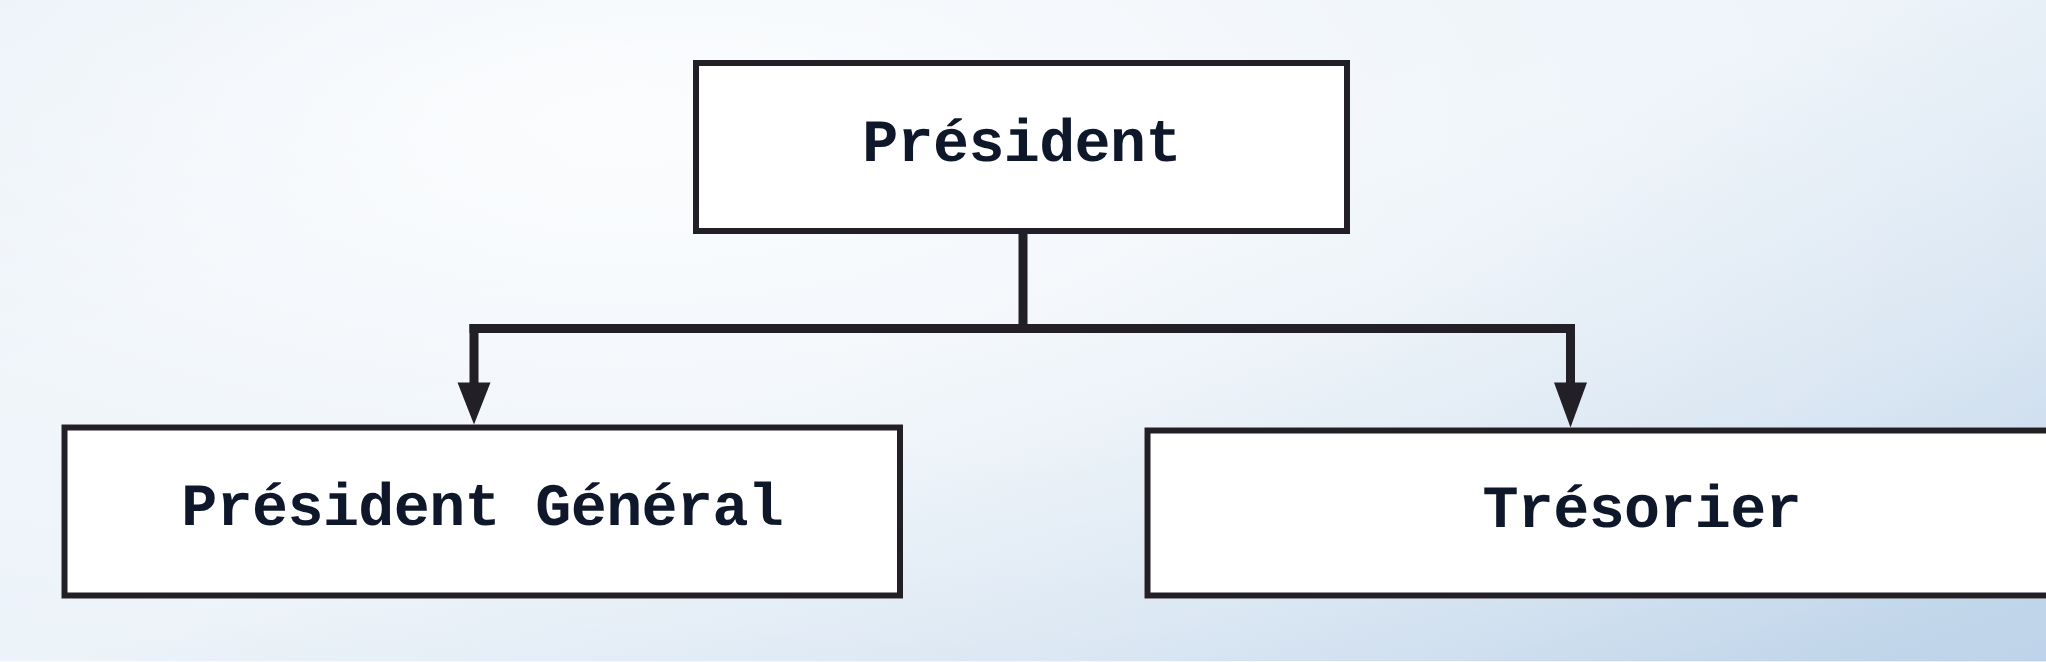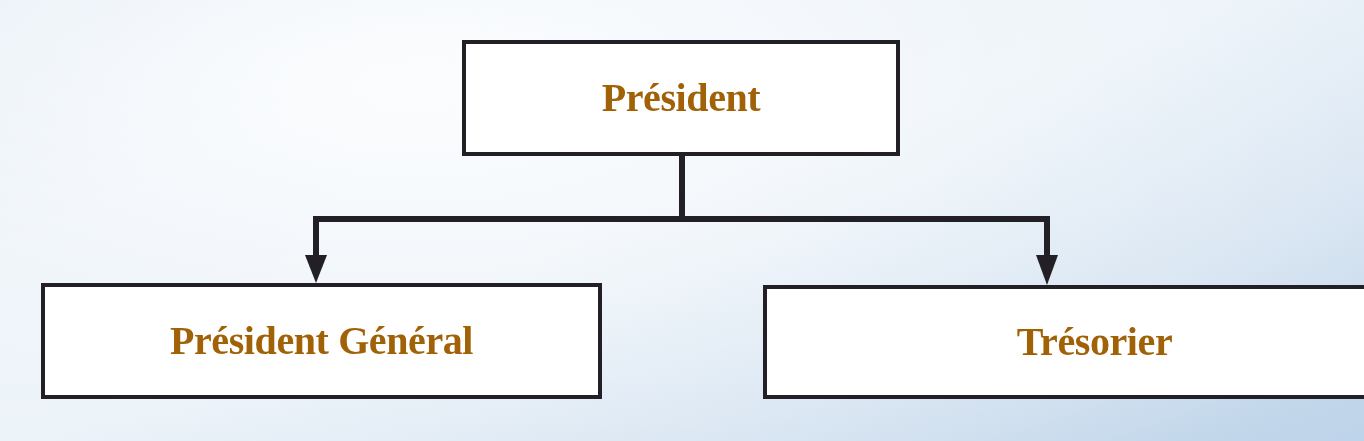--- a/index.html
+++ b/index.html
@@ -38,23 +38,23 @@
     position: absolute;
     box-sizing: border-box;
     background: #ffffff;
     border: 4px solid #221f26;
     display: flex;
     align-items: center;
     justify-content: center;
   }
 
   .node-label {
-    font-family: Liberation Serif, serif;
+    font-family: Liberation Mono, monospace;
     font-weight: bold;
-    color: #a16207;
+    color: #0f172a;
     letter-spacing: -0.4px;
     white-space: nowrap;
     line-height: 1;
     text-align: right;
   }
 
   
   #node-president {
     left: 462px;
     top: 40px;

